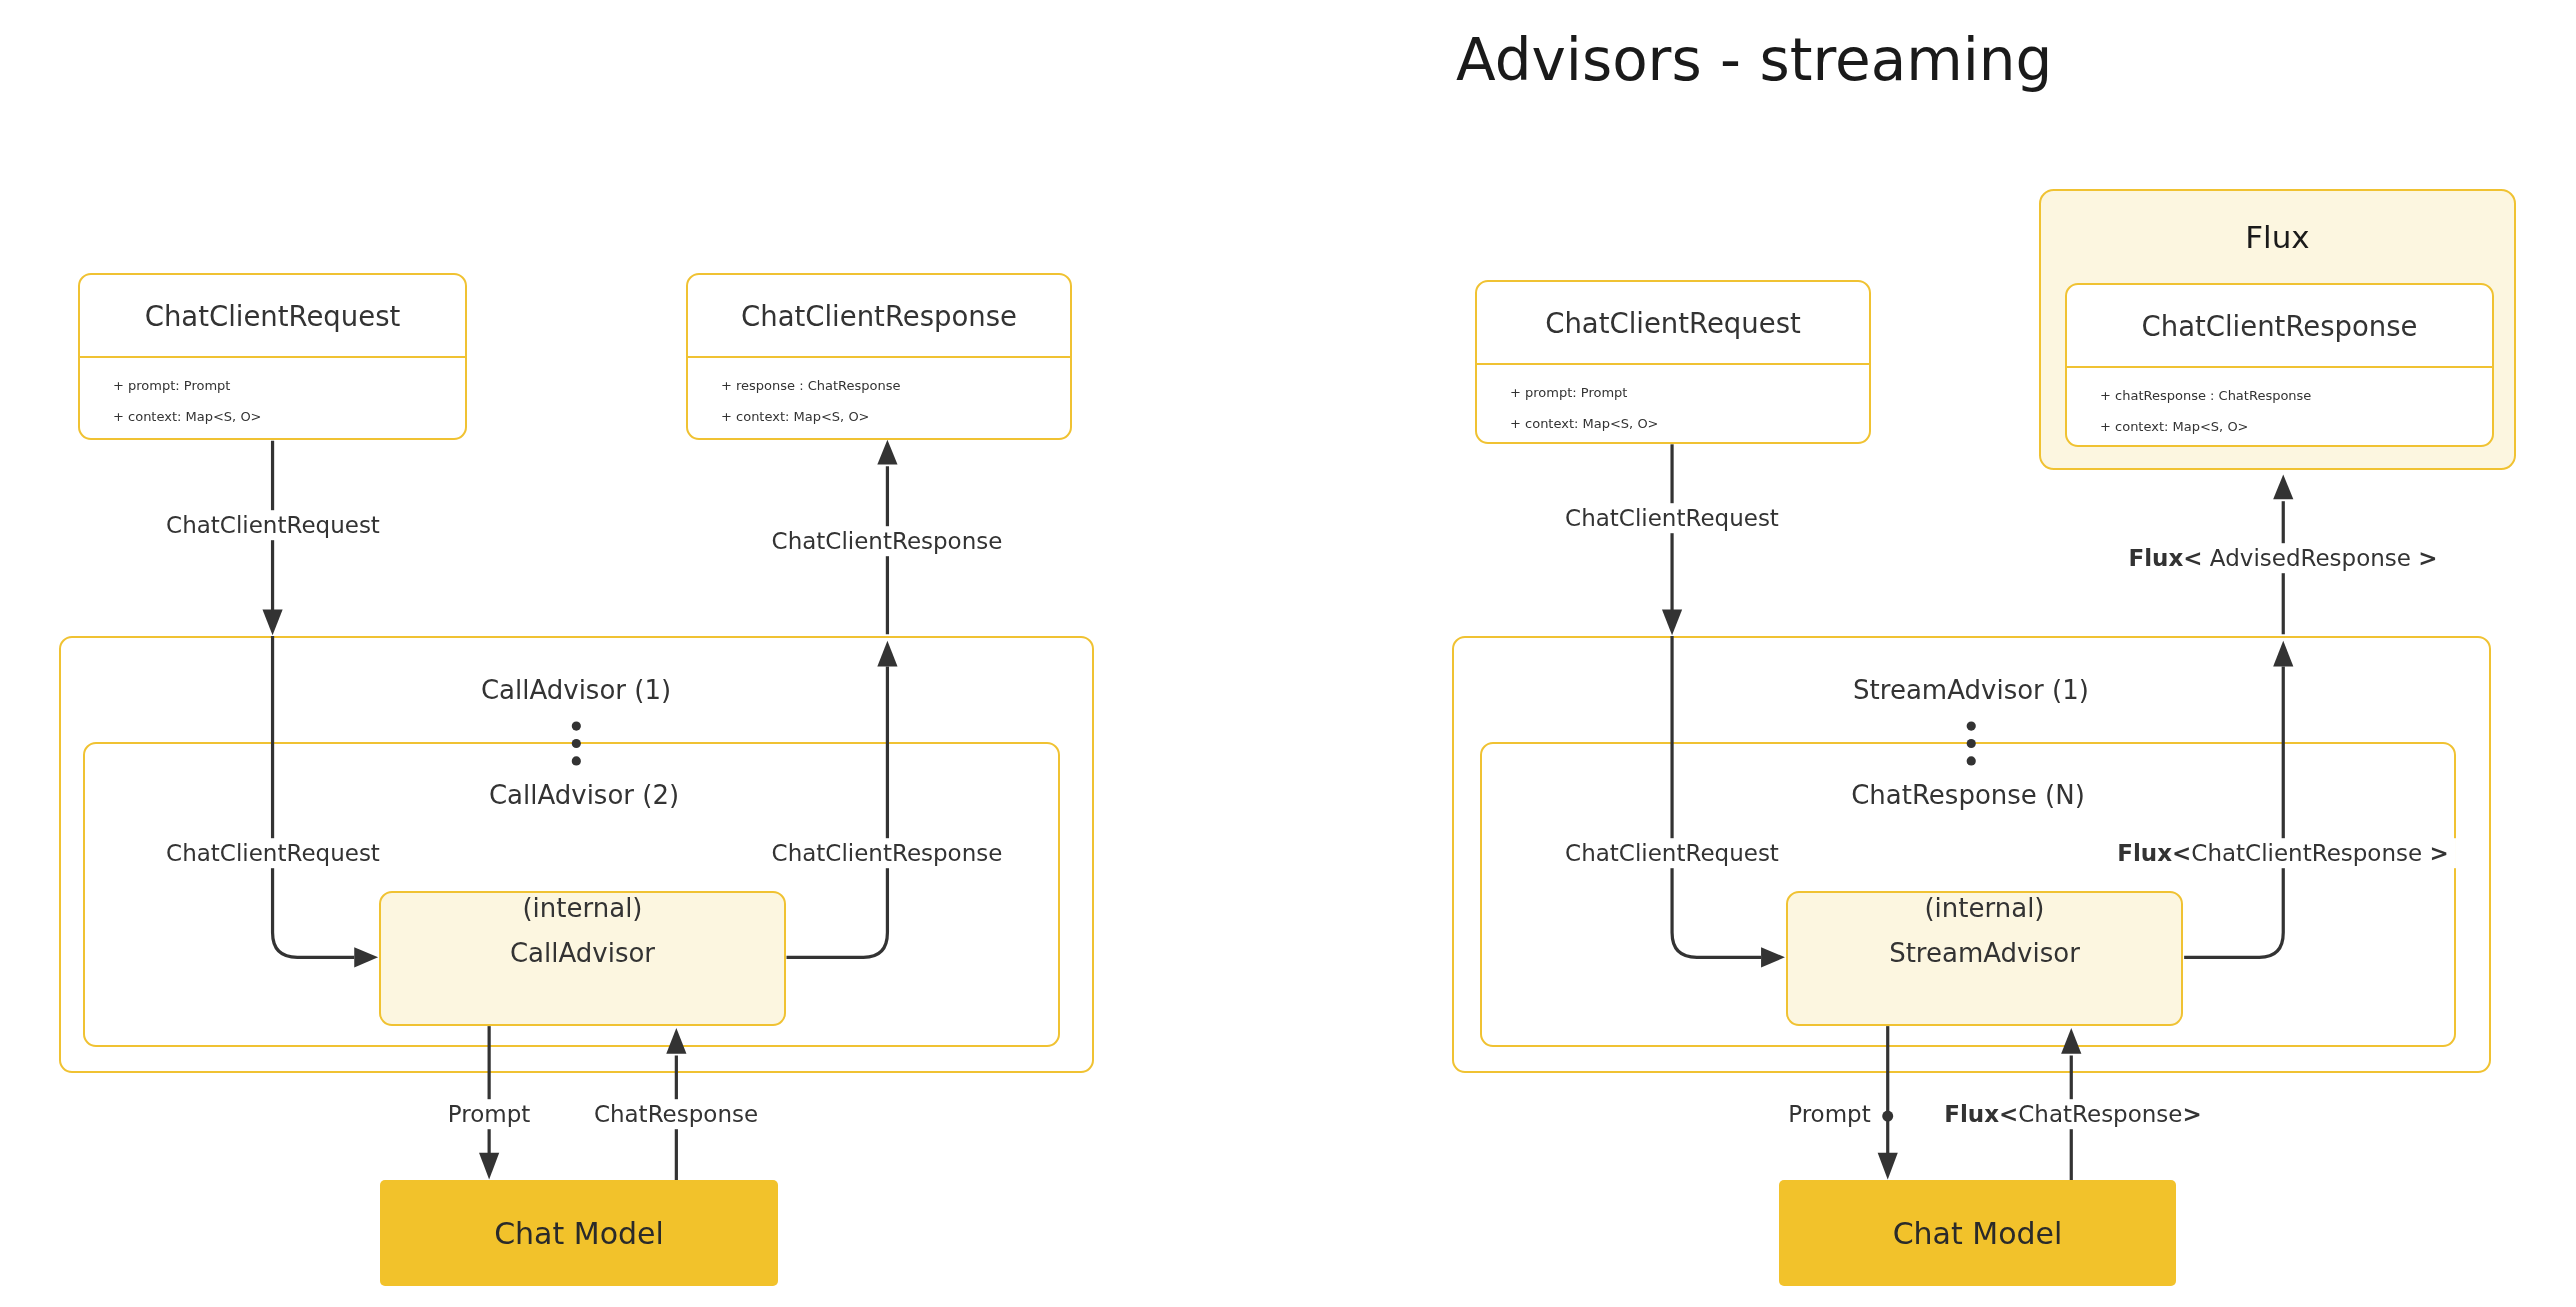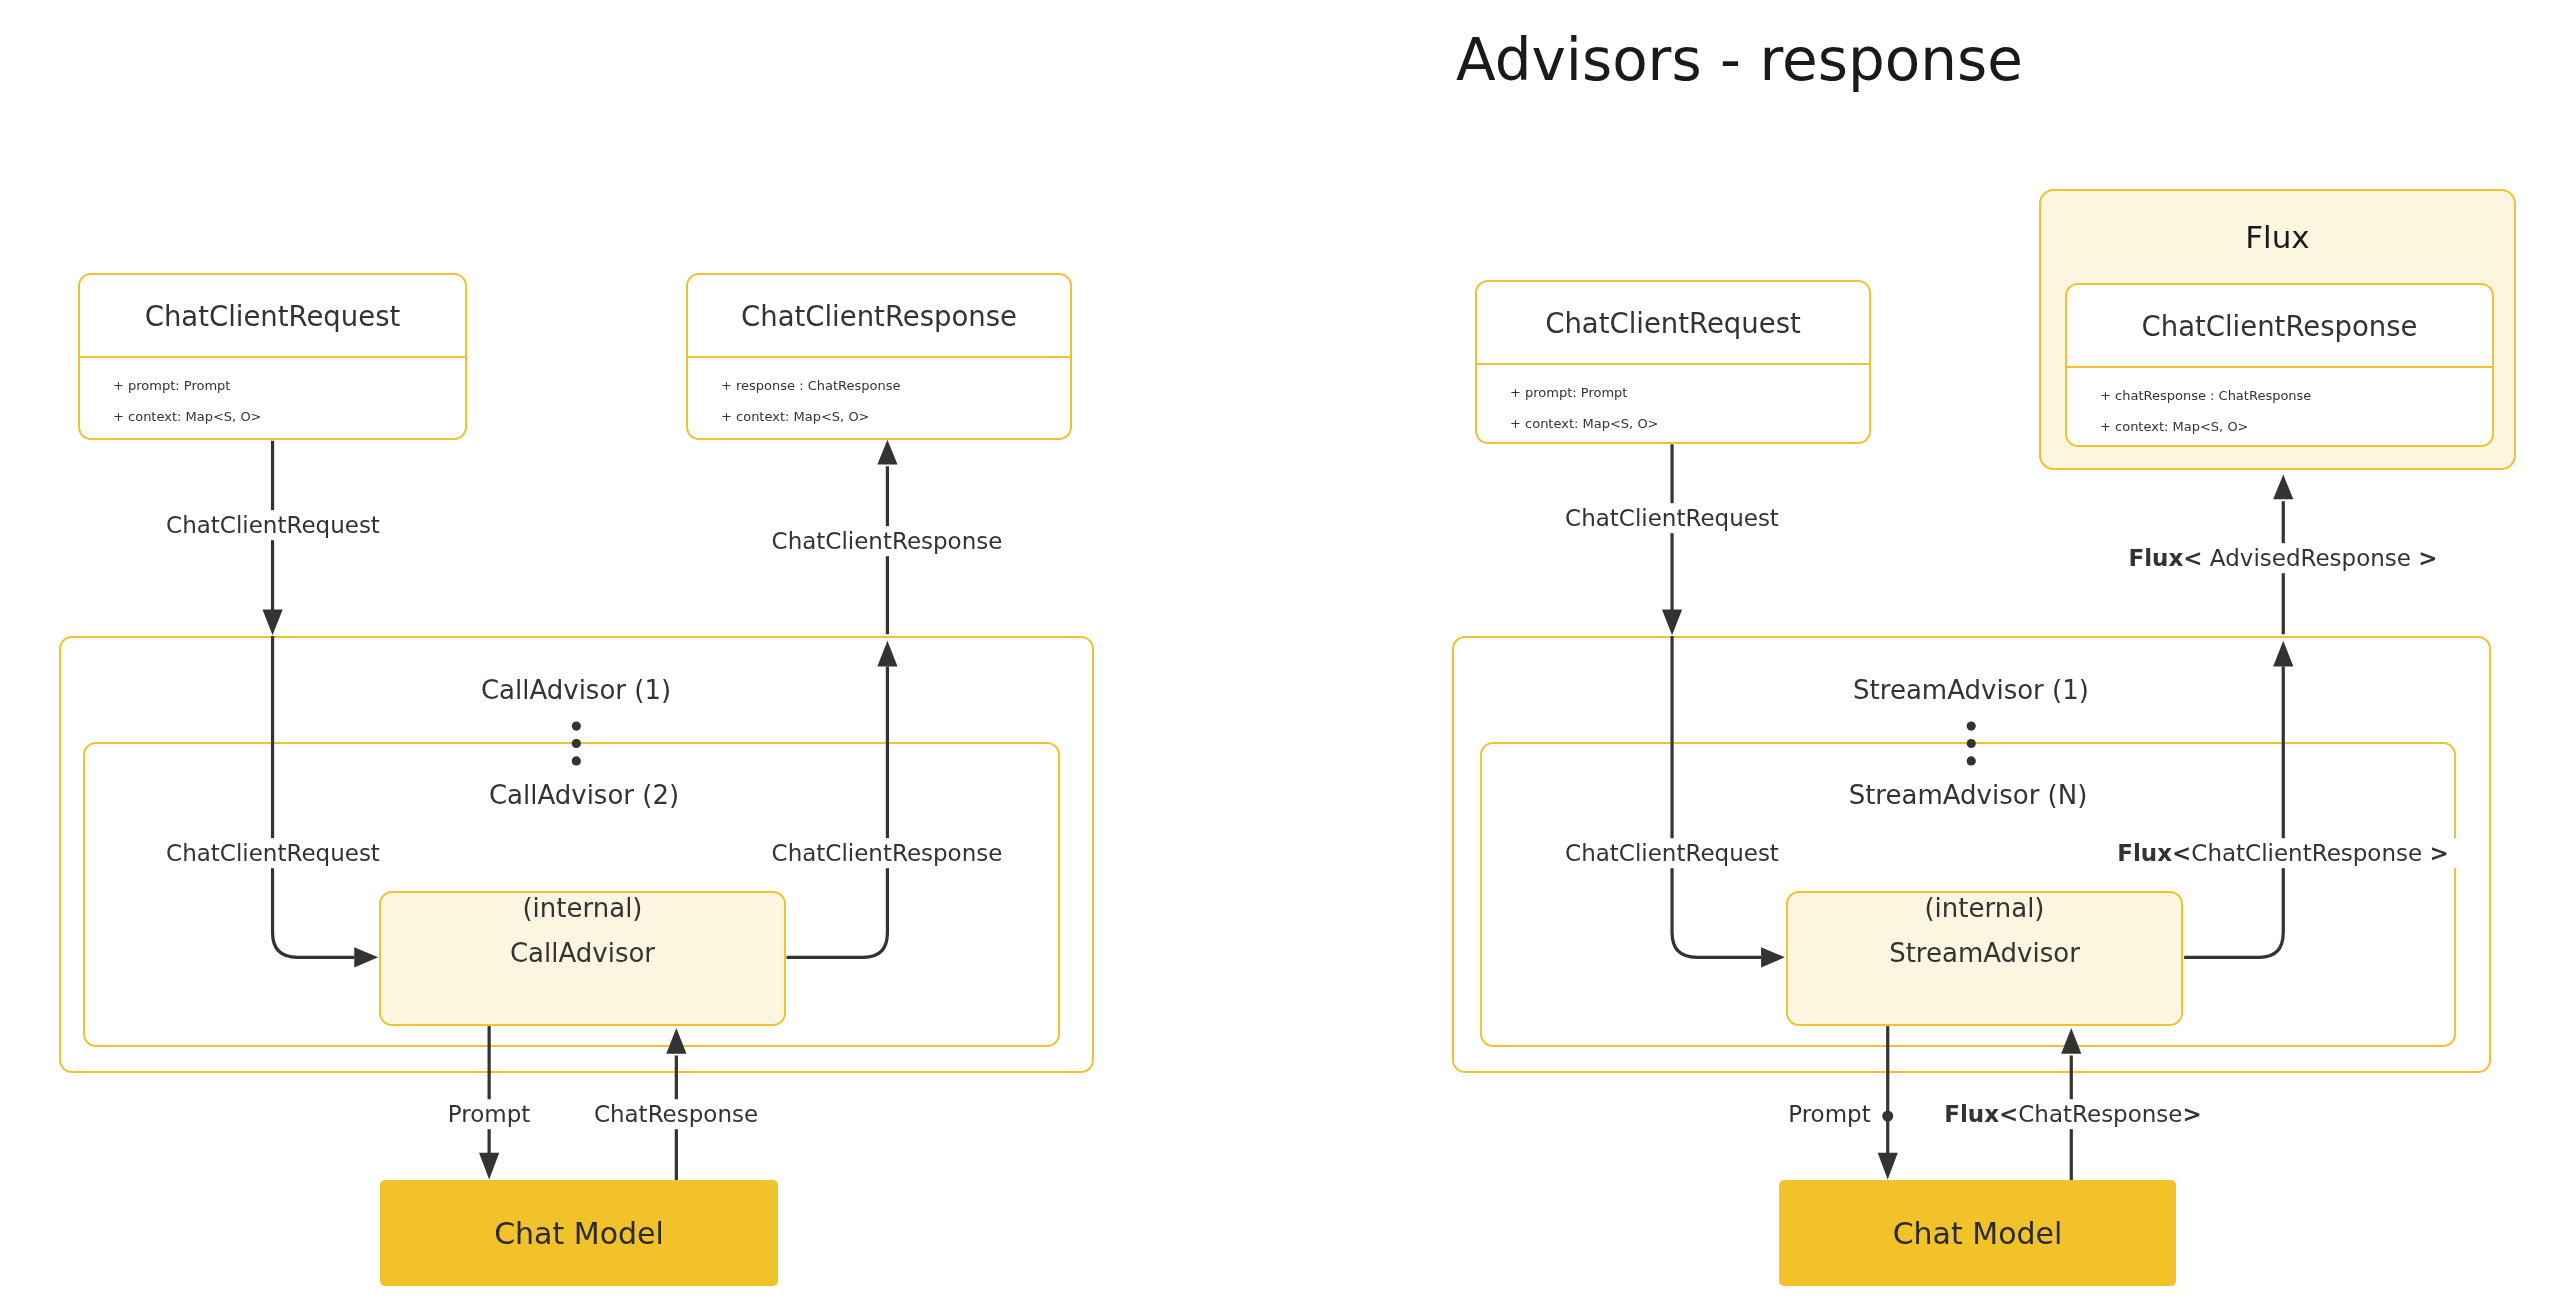--- a/index.html
+++ b/index.html
@@ -58,31 +58,31 @@
     font-size:23px;white-space:nowrap;z-index:20;color:var(--text_color);
   }
   .edge-label.align-right{transform:translate(-100%,-50%);}
   .edge-label .b{font-weight:700;text-align:right;}
 </style>
 </head>
 <body>
 
 <div class="canvas">
 
-  <div class="diagram-title" style="left:1456px;top:26px">Advisors - response</div>
+  <div class="diagram-title" style="left:1456px;top:26px">Advisors - streaming</div>
 
   <div class="container" style="left:59px;top:636px;width:1035px;height:437px"></div>
   <div class="container" style="left:83px;top:742px;width:977px;height:305px"></div>
   <div class="node-label" style="left:576px;top:690px">CallAdvisor (1)</div>
   <div class="node-label" style="left:584px;top:795px">CallAdvisor (2)</div>
 
   <div class="container" style="left:1452px;top:636px;width:1039px;height:437px"></div>
   <div class="container" style="left:1480px;top:742px;width:976px;height:305px"></div>
   <div class="node-label" style="left:1971px;top:690px">StreamAdvisor (1)</div>
-  <div class="node-label" style="left:1968px;top:795px">StreamAdvisor (N)</div>
+  <div class="node-label" style="left:1968px;top:795px">ChatResponse (N)</div>
 
   <svg class="edge-svg" width="2576" height="1308" viewBox="0 0 2807 1425">
 
     <path class="edge" d="M297 480 V666"></path>
     <polygon class="head" points="286,664 308,664 297,692"></polygon>
     <path class="edge" d="M297 693 V1016 Q297 1043 324 1043 H386"></path>
     <polygon class="head" points="386,1032 386,1054 412,1043"></polygon>
     <path class="edge" d="M857 1043 H941 Q967 1043 967 1016 V726"></path>
     <polygon class="head" points="956,726 978,726 967,698"></polygon>
     <path class="edge" d="M967 691 V508"></path>

